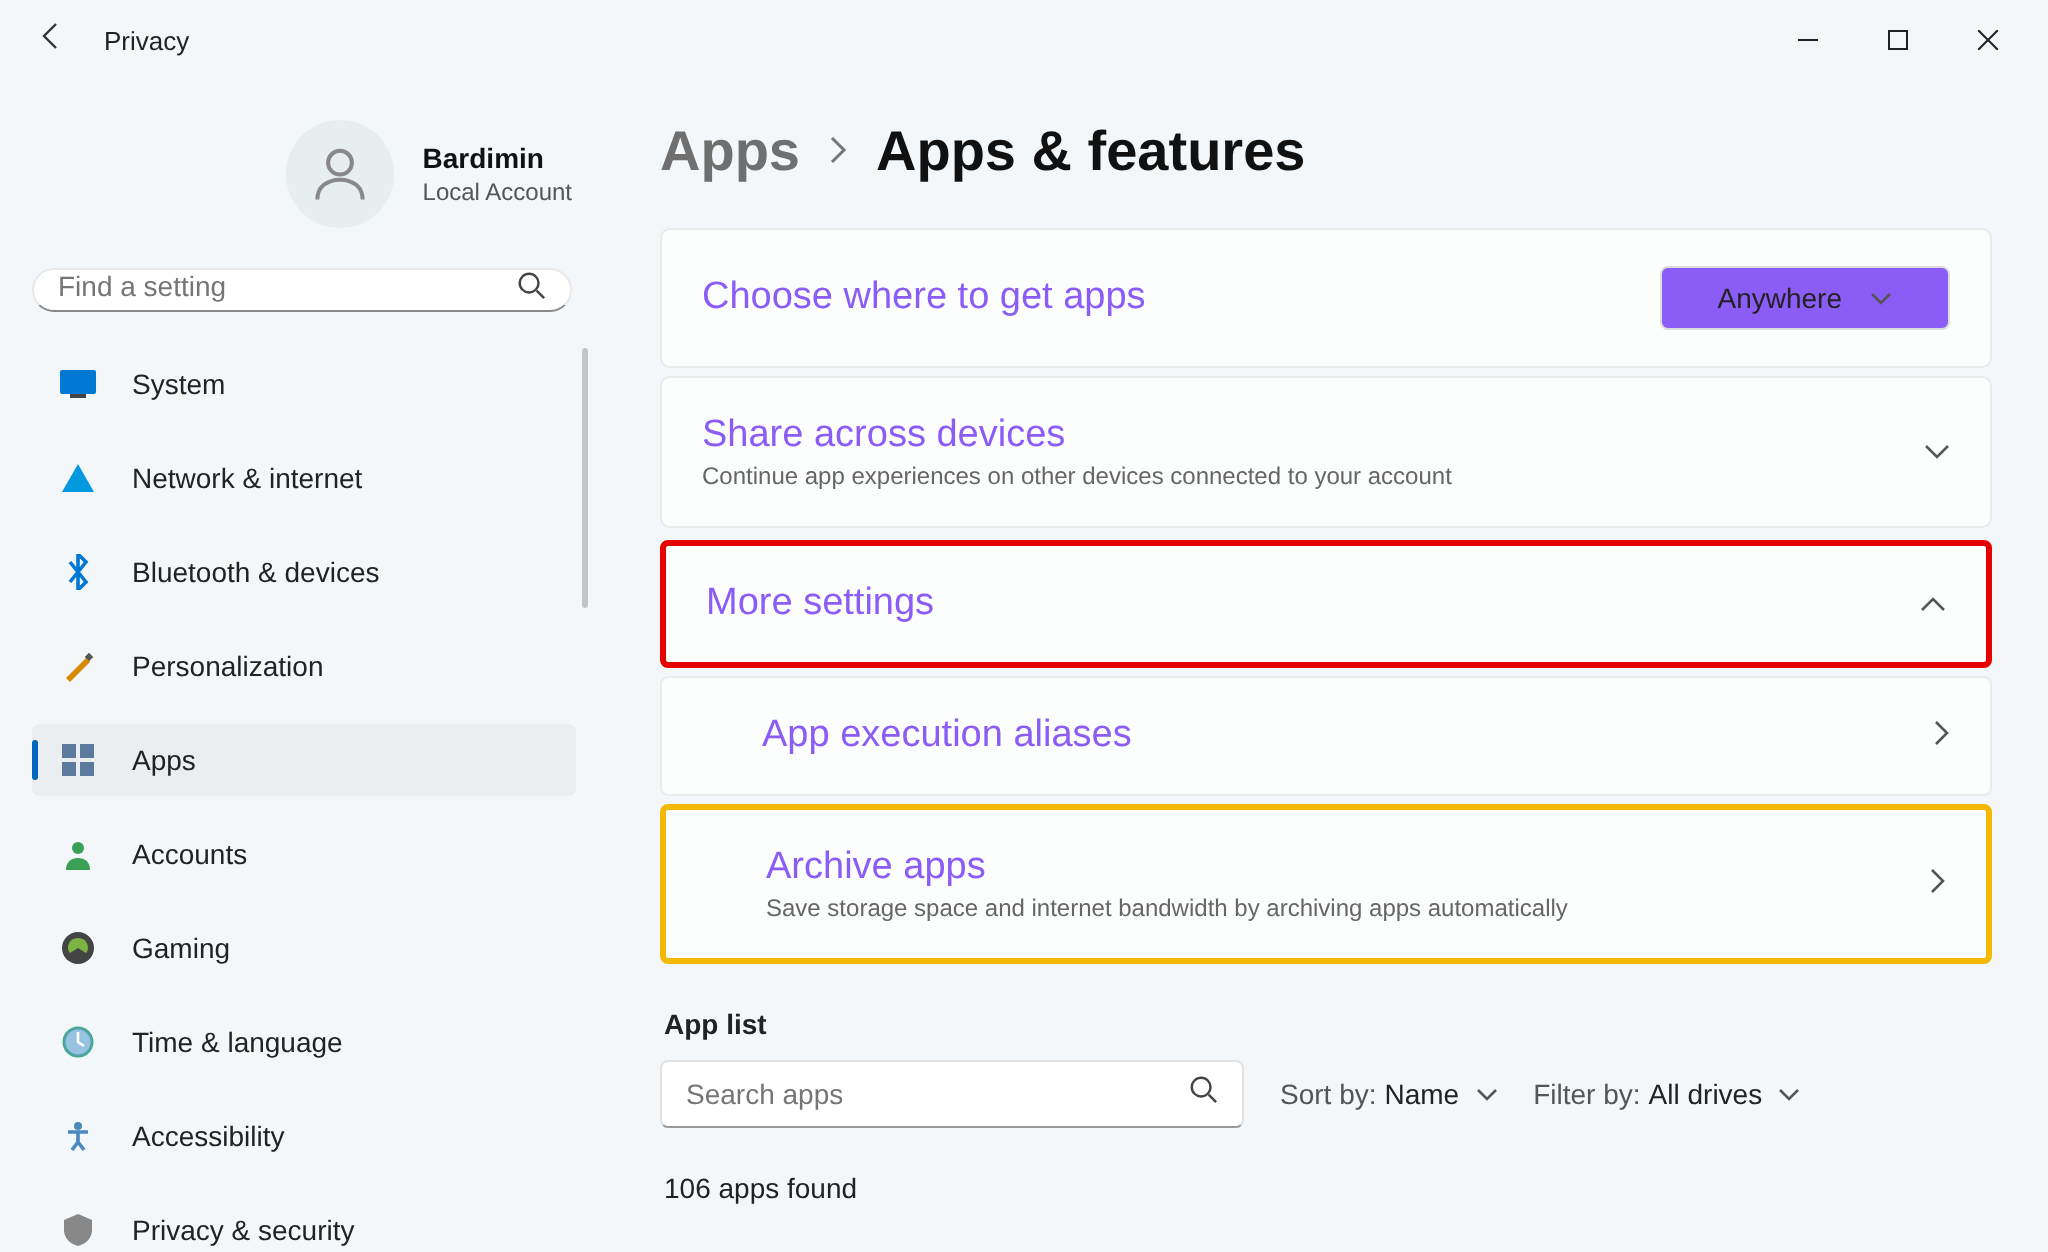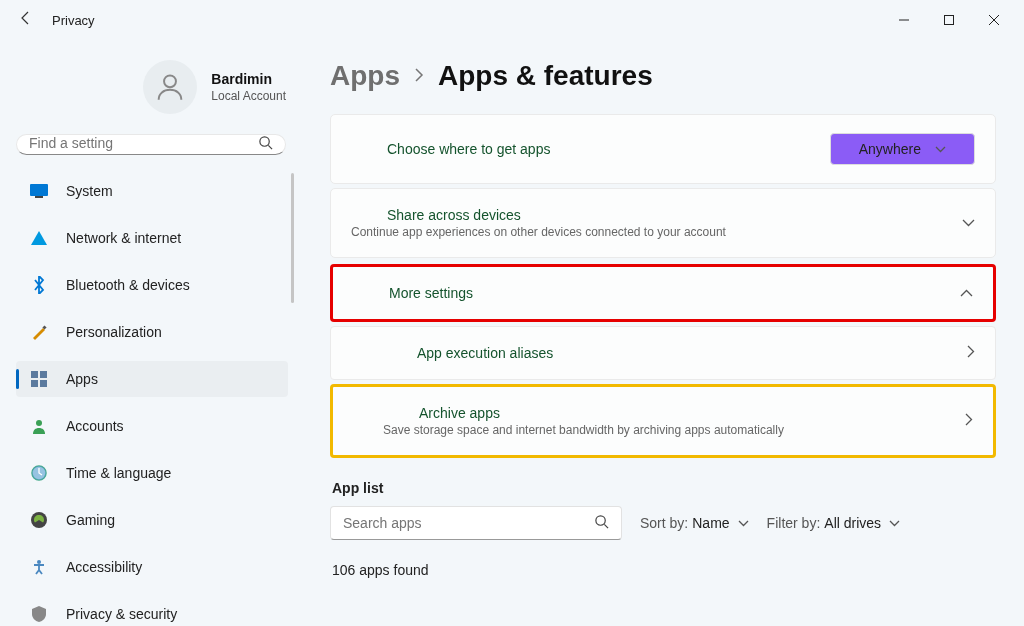--- a/index.html
+++ b/index.html
@@ -199,23 +199,22 @@
       background: #fcfdfd;
       border: 1px solid #eaeaea;
       border-radius: 5px;
       padding: 18px 20px;
       margin-bottom: 4px;
       display: flex;
       align-items: center;
       justify-content: space-between;
     }
     .card-title {
-      font-size: 14px;
-      color: #14532d;
-      margin-left: 36px;
+      font-size: 19px;
+      color: #8b5cf6;
     }
     .card-sub {
       font-size: 12px;
       color: #666;
       margin-top: 2px;
     }
     .dropdown {
       background: #8b5cf6;
       border: 1px solid #ddd;
       border-radius: 4px;
@@ -415,36 +414,36 @@
               <circle cx="8" cy="5" r="3" fill="#3aa055"></circle>
               <path d="M2 16c0-4 2.5-6 6-6s6 2 6 6" fill="#3aa055"></path>
             </svg>
           </span>
         <span>Accounts</span>
       </div>
 
       <div class="nav-item">
         <span class="nav-icon">
             <svg width="16" height="16" viewBox="0 0 16 16">
+              <circle cx="8" cy="8" r="8" fill="#444"></circle>
+              <path d="M8 3 C5 3 3 5 3 8 C3 9 3.5 10 4 10.5 L8 8 L12 10.5 C12.5 10 13 9 13 8 C13 5 11 3 8 3" fill="#7cb342"></path>
+            </svg>
+          </span>
+        <span>Gaming</span>
+      </div>
+
+      <div class="nav-item">
+        <span class="nav-icon">
+            <svg width="16" height="16" viewBox="0 0 16 16">
               <circle cx="8" cy="8" r="7" fill="none" stroke="#4a8" stroke-width="1.5"></circle>
               <circle cx="8" cy="8" r="7" fill="#5aa0d0" opacity="0.6"></circle>
               <path d="M8 3 L8 8 L11 10" stroke="#fff" stroke-width="1.3" fill="none"></path>
             </svg>
           </span>
         <span>Time &amp; language</span>
-      </div>
-
-      <div class="nav-item">
-        <span class="nav-icon">
-            <svg width="16" height="16" viewBox="0 0 16 16">
-              <circle cx="8" cy="8" r="8" fill="#444"></circle>
-              <path d="M8 3 C5 3 3 5 3 8 C3 9 3.5 10 4 10.5 L8 8 L12 10.5 C12.5 10 13 9 13 8 C13 5 11 3 8 3" fill="#7cb342"></path>
-            </svg>
-          </span>
-        <span>Gaming</span>
       </div>
 
       <div class="nav-item">
         <span class="nav-icon">
             <svg width="16" height="16" viewBox="0 0 16 16">
               <circle cx="8" cy="3" r="2" fill="#4a88c0"></circle>
               <path d="M3 6 L13 6 M8 6 L8 11 M8 11 L5 15 M8 11 L11 15" stroke="#4a88c0" stroke-width="1.8"></path>
             </svg>
           </span>
         <span>Accessibility</span>

